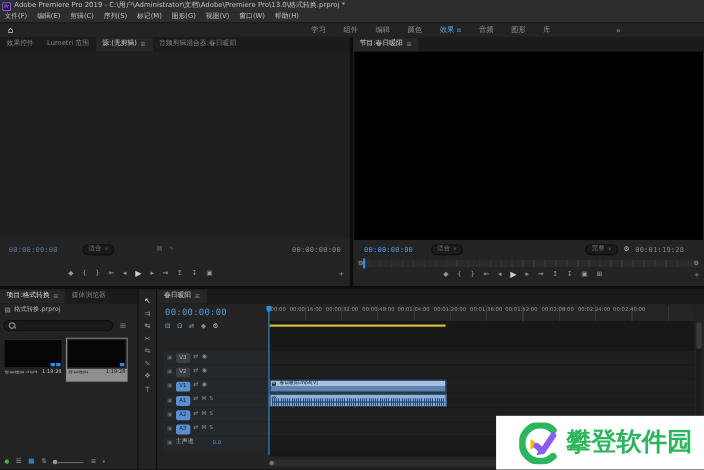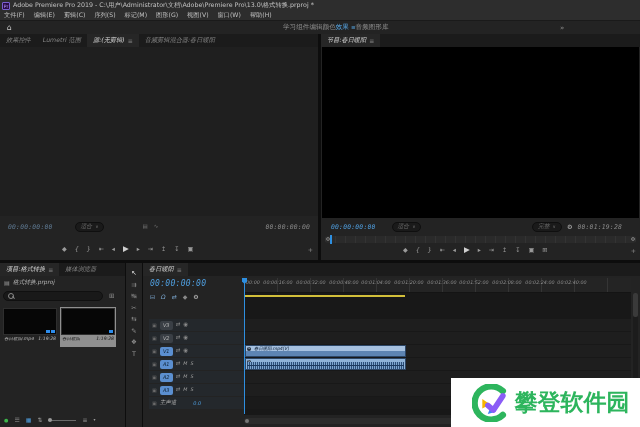--- a/index.html
+++ b/index.html
@@ -13,28 +13,28 @@
   .mono{font-family:"DejaVu Sans Mono","Liberation Mono",monospace;}
 
   
   .titlebar{left:0;top:0;width:640px;height:11px;background:#2d2d2d;display:flex;align-items:center;gap:3px;padding-left:2px;box-sizing:border-box;}
   .pr-logo{width:8px;height:8px;background:#2a0b45;border:1px solid #7a5fd0;color:#b9a0ff;font-size:4.5px;line-height:8px;text-align:center;box-sizing:border-box;border-radius:1px;}
   .title-text{font-size:6.3px;color:#c2c2c2;white-space:nowrap;line-height:1;}
   .menubar{left:0;top:11px;width:640px;height:10px;background:#2d2d2d;display:flex;align-items:center;gap:9px;padding-left:4px;box-sizing:border-box;border-bottom:1px solid #1a1a1a;}
   .menu-item{font-size:6.2px;color:#c0c0c0;line-height:1;}
   .wsbar{left:0;top:21px;width:640px;height:13px;background:#232323;display:flex;align-items:center;}
   .home-ic{position:absolute;left:7px;font-size:8px;color:#c8c8c8;line-height:1;}
-  .ws-tabs{position:absolute;left:283px;display:flex;align-items:center;}
+  .ws-tabs{position:absolute;left:283px;display:flex;gap:16px;align-items:center;}
   .ws-tab{font-size:6.6px;color:#8f8f8f;line-height:1;white-space:nowrap;}
   .ws-tab.active{color:#55a3e0;}
   .ws-menu{font-size:5.5px;color:#55a3e0;margin-left:2px;}
   .ws-overflow{position:absolute;left:560px;font-size:7px;color:#8f8f8f;}
 
   
-  .panel{background:#232323;position:absolute;font-style:italic;}
+  .panel{background:#232323;position:absolute;}
   .tabbar{display:flex;height:13px;background:#1b1b1b;align-items:stretch;overflow:hidden;}
   .tab{display:flex;align-items:center;gap:3px;padding:0 6px;font-size:6.2px;color:#858585;white-space:nowrap;line-height:1;}
   .tab.active{background:#262626;color:#d8d8d8;}
   .pmenu{font-size:6px;color:#8a8a8a;}
 
   
   #source-panel{left:0;top:34px;width:318px;height:226px;}
   .src-content{position:absolute;left:0;top:13px;right:0;bottom:44px;background:#1f1f1f;}
   .mon-row{position:absolute;left:0;right:0;height:14px;display:flex;align-items:center;font-size:6.2px;}
   .tc{font-size:6.4px;letter-spacing:.2px;line-height:1;}

